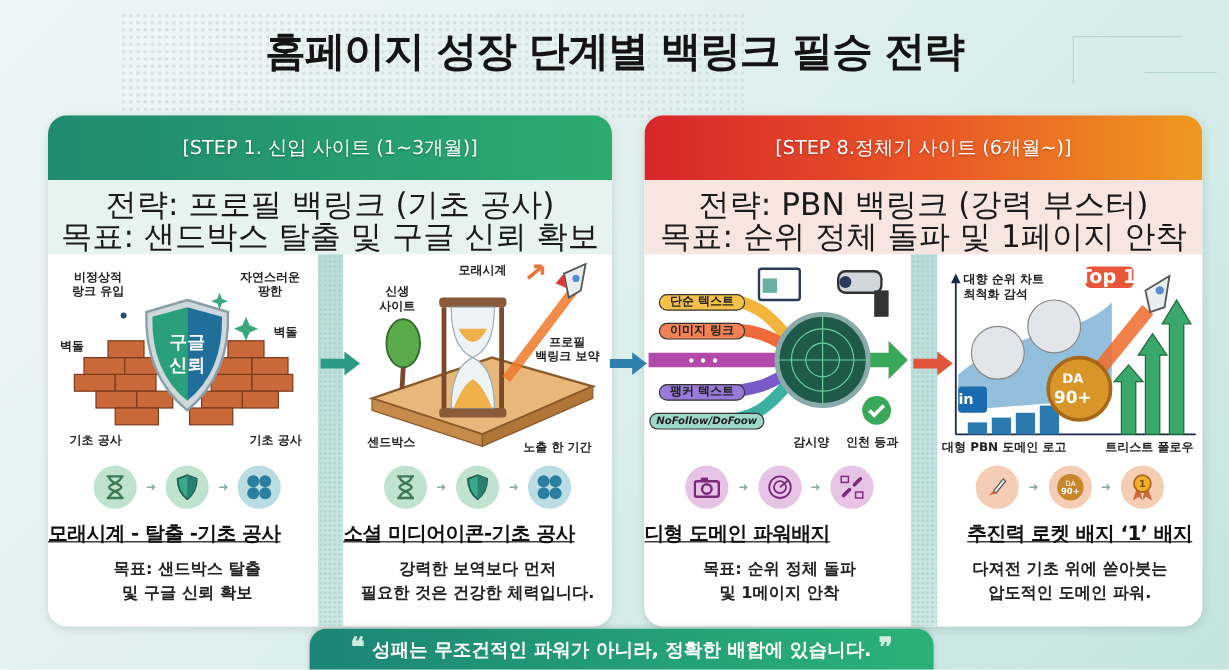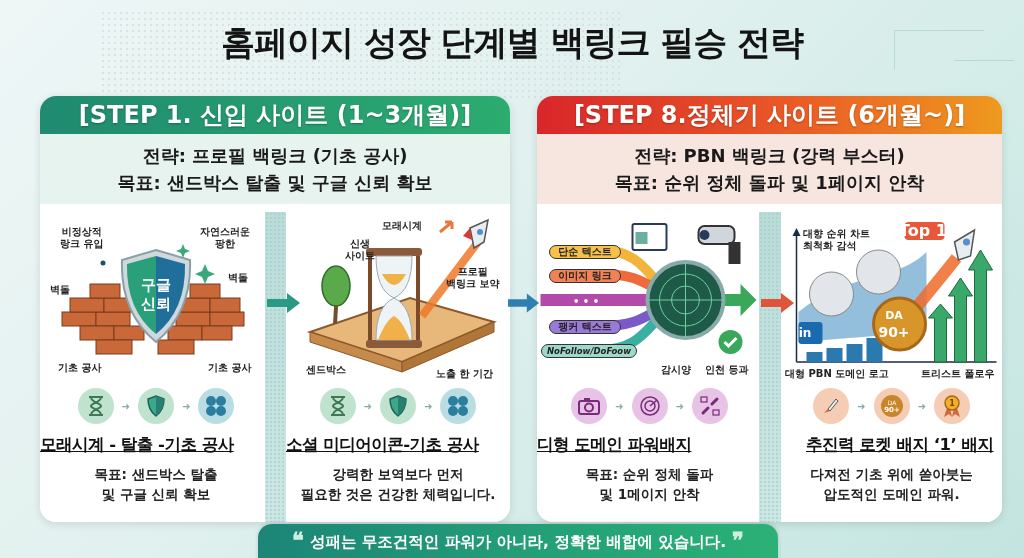--- a/index.html
+++ b/index.html
@@ -20,28 +20,28 @@
     position: absolute; top: 20px; left: 0; width: 1024px; text-align: center;
     font-size: 34px; font-weight: bold; letter-spacing: -1px; color: #141414;
   }
   .column {
     position: absolute; top: 96px; height: 426px; border-radius: 16px;
     background: #fff; box-shadow: 0 2px 8px rgba(0,0,0,.12); overflow: hidden;
   }
   .col1 { left: 40px; width: 470px; }
   .col2 { left: 537px; width: 465px; }
   .step-header {
-    height: 38px; display: flex; align-items: center; justify-content: center;
-    color: #fff; font-size: 24px; font-weight: bold; text-shadow: 0 1px 2px rgba(0,0,0,.3);
+    height: 54px; display: flex; align-items: center; justify-content: center;
+    color: #fff; font-size: 16px; font-weight: normal; text-shadow: 0 1px 2px rgba(0,0,0,.3);
   }
   .col1 .step-header { background: linear-gradient(90deg, #1f8a70 0%, #2cac6f 100%); }
   .col2 .step-header { background: linear-gradient(90deg, #d8262a 0%, #ea5a26 55%, #ee9a1e 100%); }
   .strategy {
     height: 70px; display: flex; flex-direction: column; align-items: center; justify-content: center;
-    font-size: 18px; font-weight: bold; line-height: 27px; color: #1a1a1a;
+    font-size: 26px; font-weight: normal; line-height: 27px; color: #1a1a1a;
   }
   .col1 .strategy { background: #e7f3ee; }
   .col2 .strategy { background: #f7e6df; }
   .panel {
     position: absolute; top: 116px; width: 232px; height: 310px; background: #fff;
   }
   .divider {
     position: absolute; top: 116px; width: 26px; height: 310px;
     background: linear-gradient(#b9dcd9, #cde7e4);
   }
@@ -170,22 +170,22 @@
         <path d="M88 128 Q96 108 104 104 Q112 108 120 128 Z" fill="#f0b04a"></path>
       <path d="M45 112 L47 78" stroke="#7a4a2a" stroke-width="4"></path>
       <ellipse cx="46" cy="74" rx="14" ry="20" fill="#5aa94a" stroke="#2f6a2a" stroke-width="1.5"></ellipse>
       <path d="M132 104 L188 30" stroke="#f0782a" stroke-width="8" opacity=".85"></path>
       <path d="M180 16 L198 8 L194 30 L184 36 Z" fill="#e8edf0" stroke="#555" stroke-width="1.5"></path>
       <path d="M180 16 L173 24 L182 28 Z" fill="#d83a3a"></path>
         <circle cx="190" cy="20" r="3" fill="#5a8ad0"></circle>
       <path d="M150 20 L162 10 M162 10 l-7 0 M162 10 l0 7" stroke="#e8783a" stroke-width="3" fill="none"></path>
     </svg>
     <span class="lbl" style="left:96px;top:8px;">모래시계</span>
-    <span class="lbl" style="left:30px;top:26px;margin-left:29px;">신생<br>사이트</span>
-    <span class="lbl" style="left:160px;top:54px;">프로필<br>백링크 보약</span>
+    <span class="lbl" style="left:30px;top:26px;">신생<br>사이트</span>
+    <span class="lbl" style="left:160px;top:68px;">프로필<br>백링크 보약</span>
     <span class="lbl" style="left:20px;top:152px;">센드박스</span>
     <span class="lbl" style="left:150px;top:156px;">노출 한 기간</span>
 
     <div class="icon-row" style="width:224px;">
       <div class="ic" style="background:#bfe3cf;">
         <svg width="20" height="22" viewBox="0 0 20 22">
             <path d="M3 2h14M3 20h14M5 2c0 6 10 6 10 9s-10 3-10 9M15 2c0 6-10 6-10 9s10 3 10 9" stroke="#3d7a54" stroke-width="2" fill="none"></path>
           </svg>
       </div>
       <span class="ic-arrow">➜</span>

